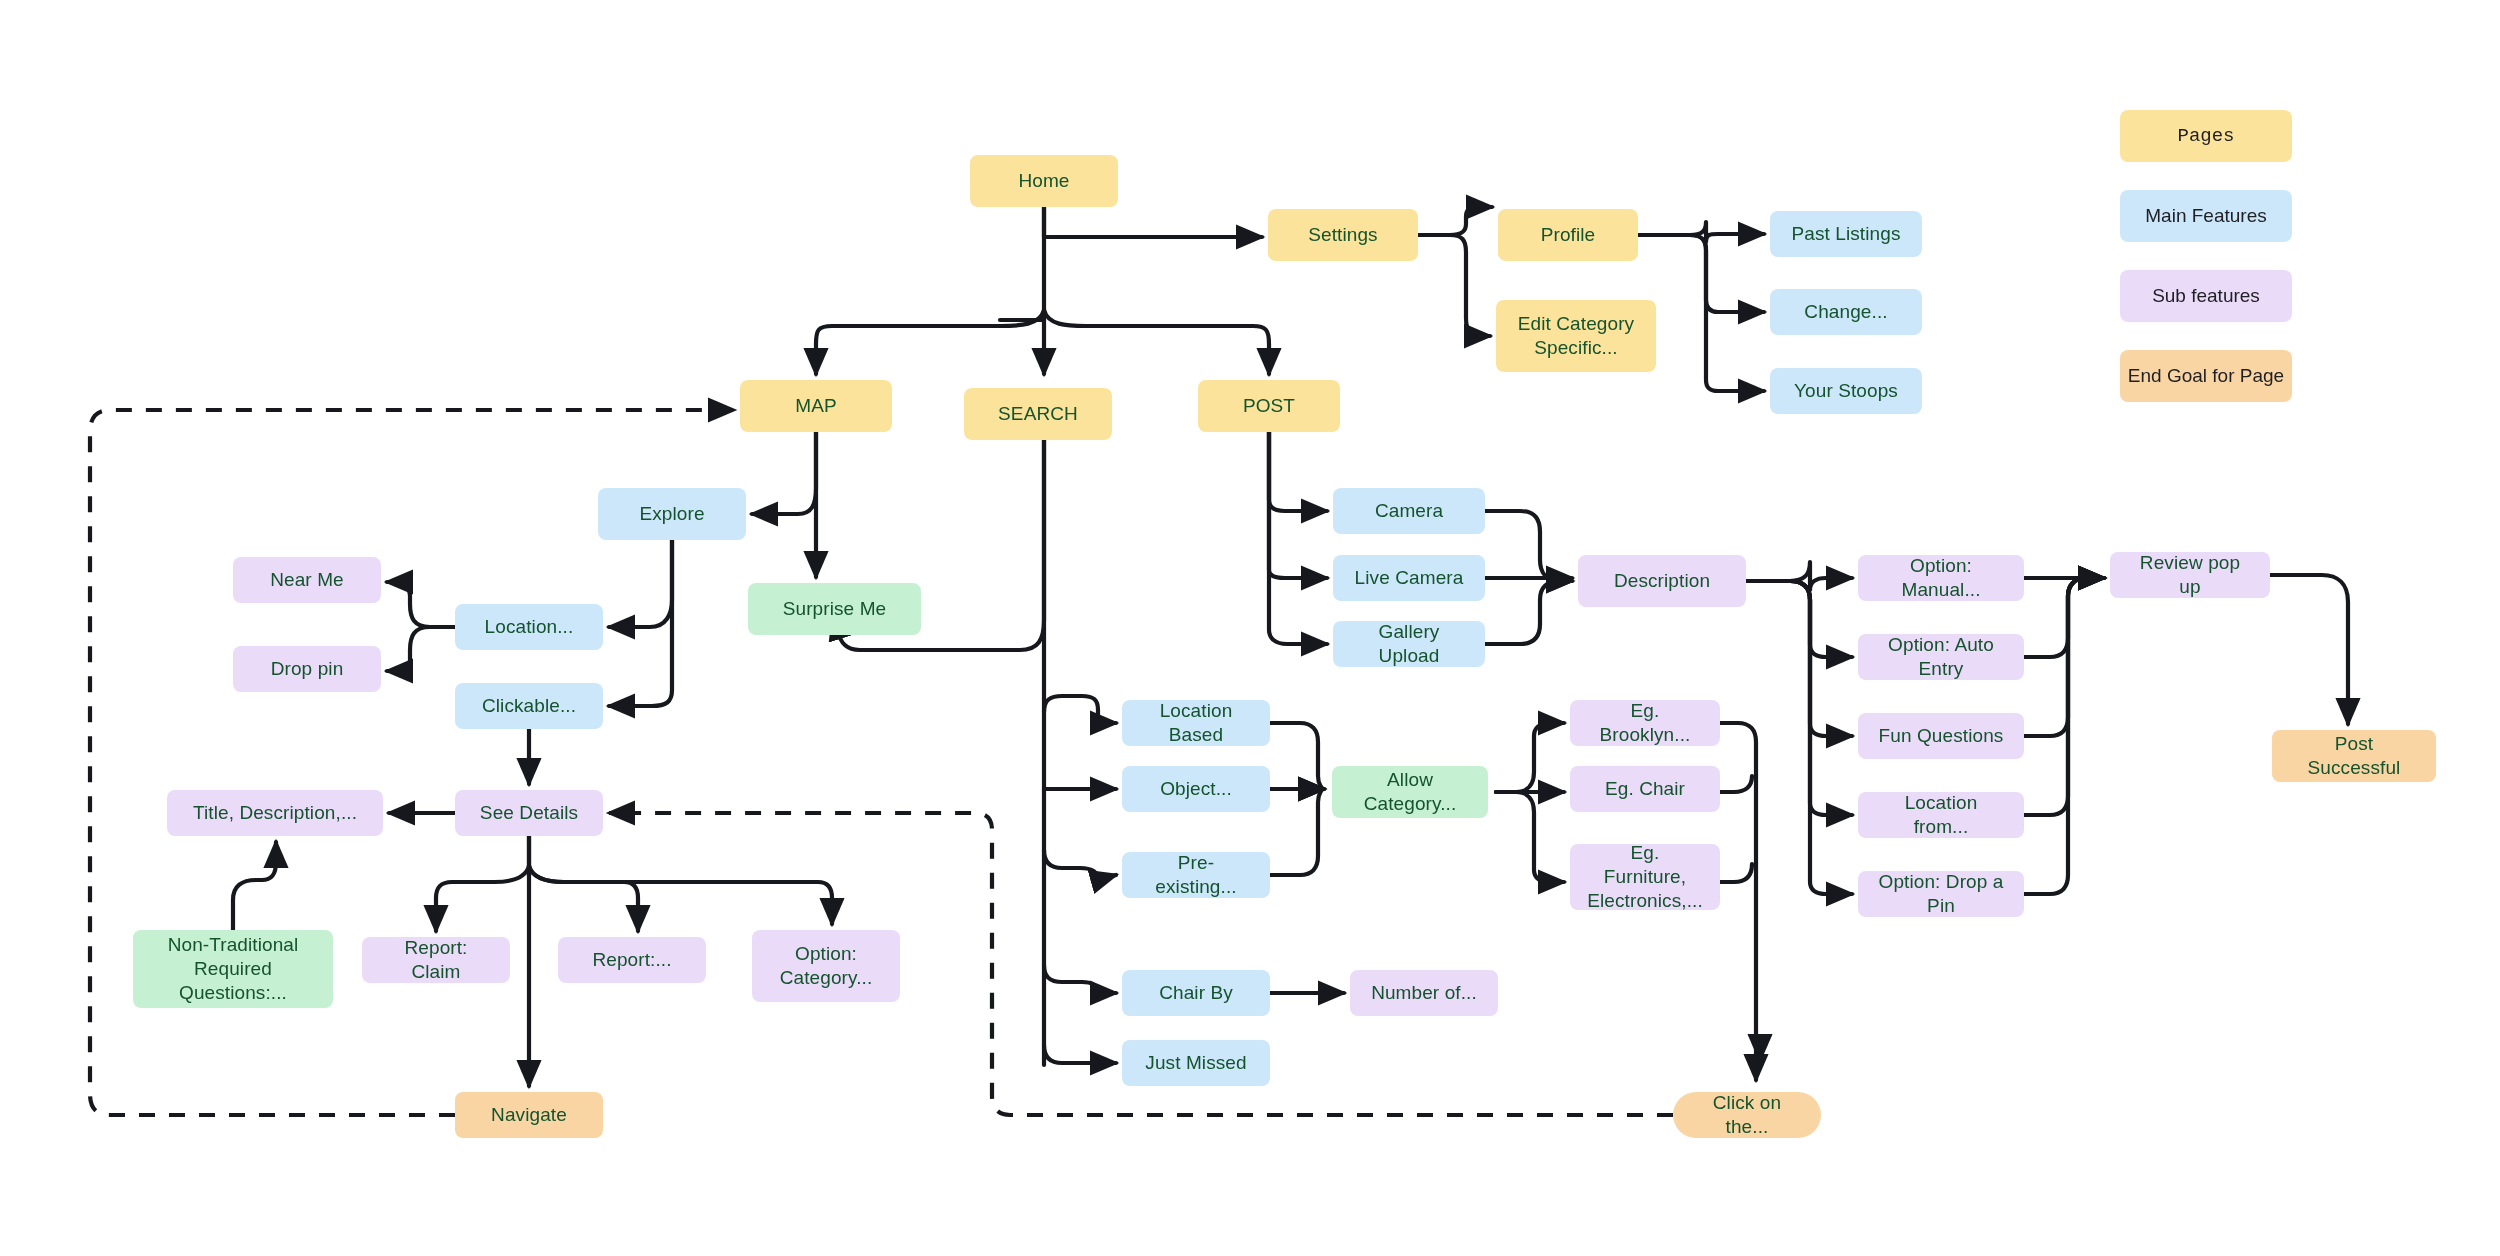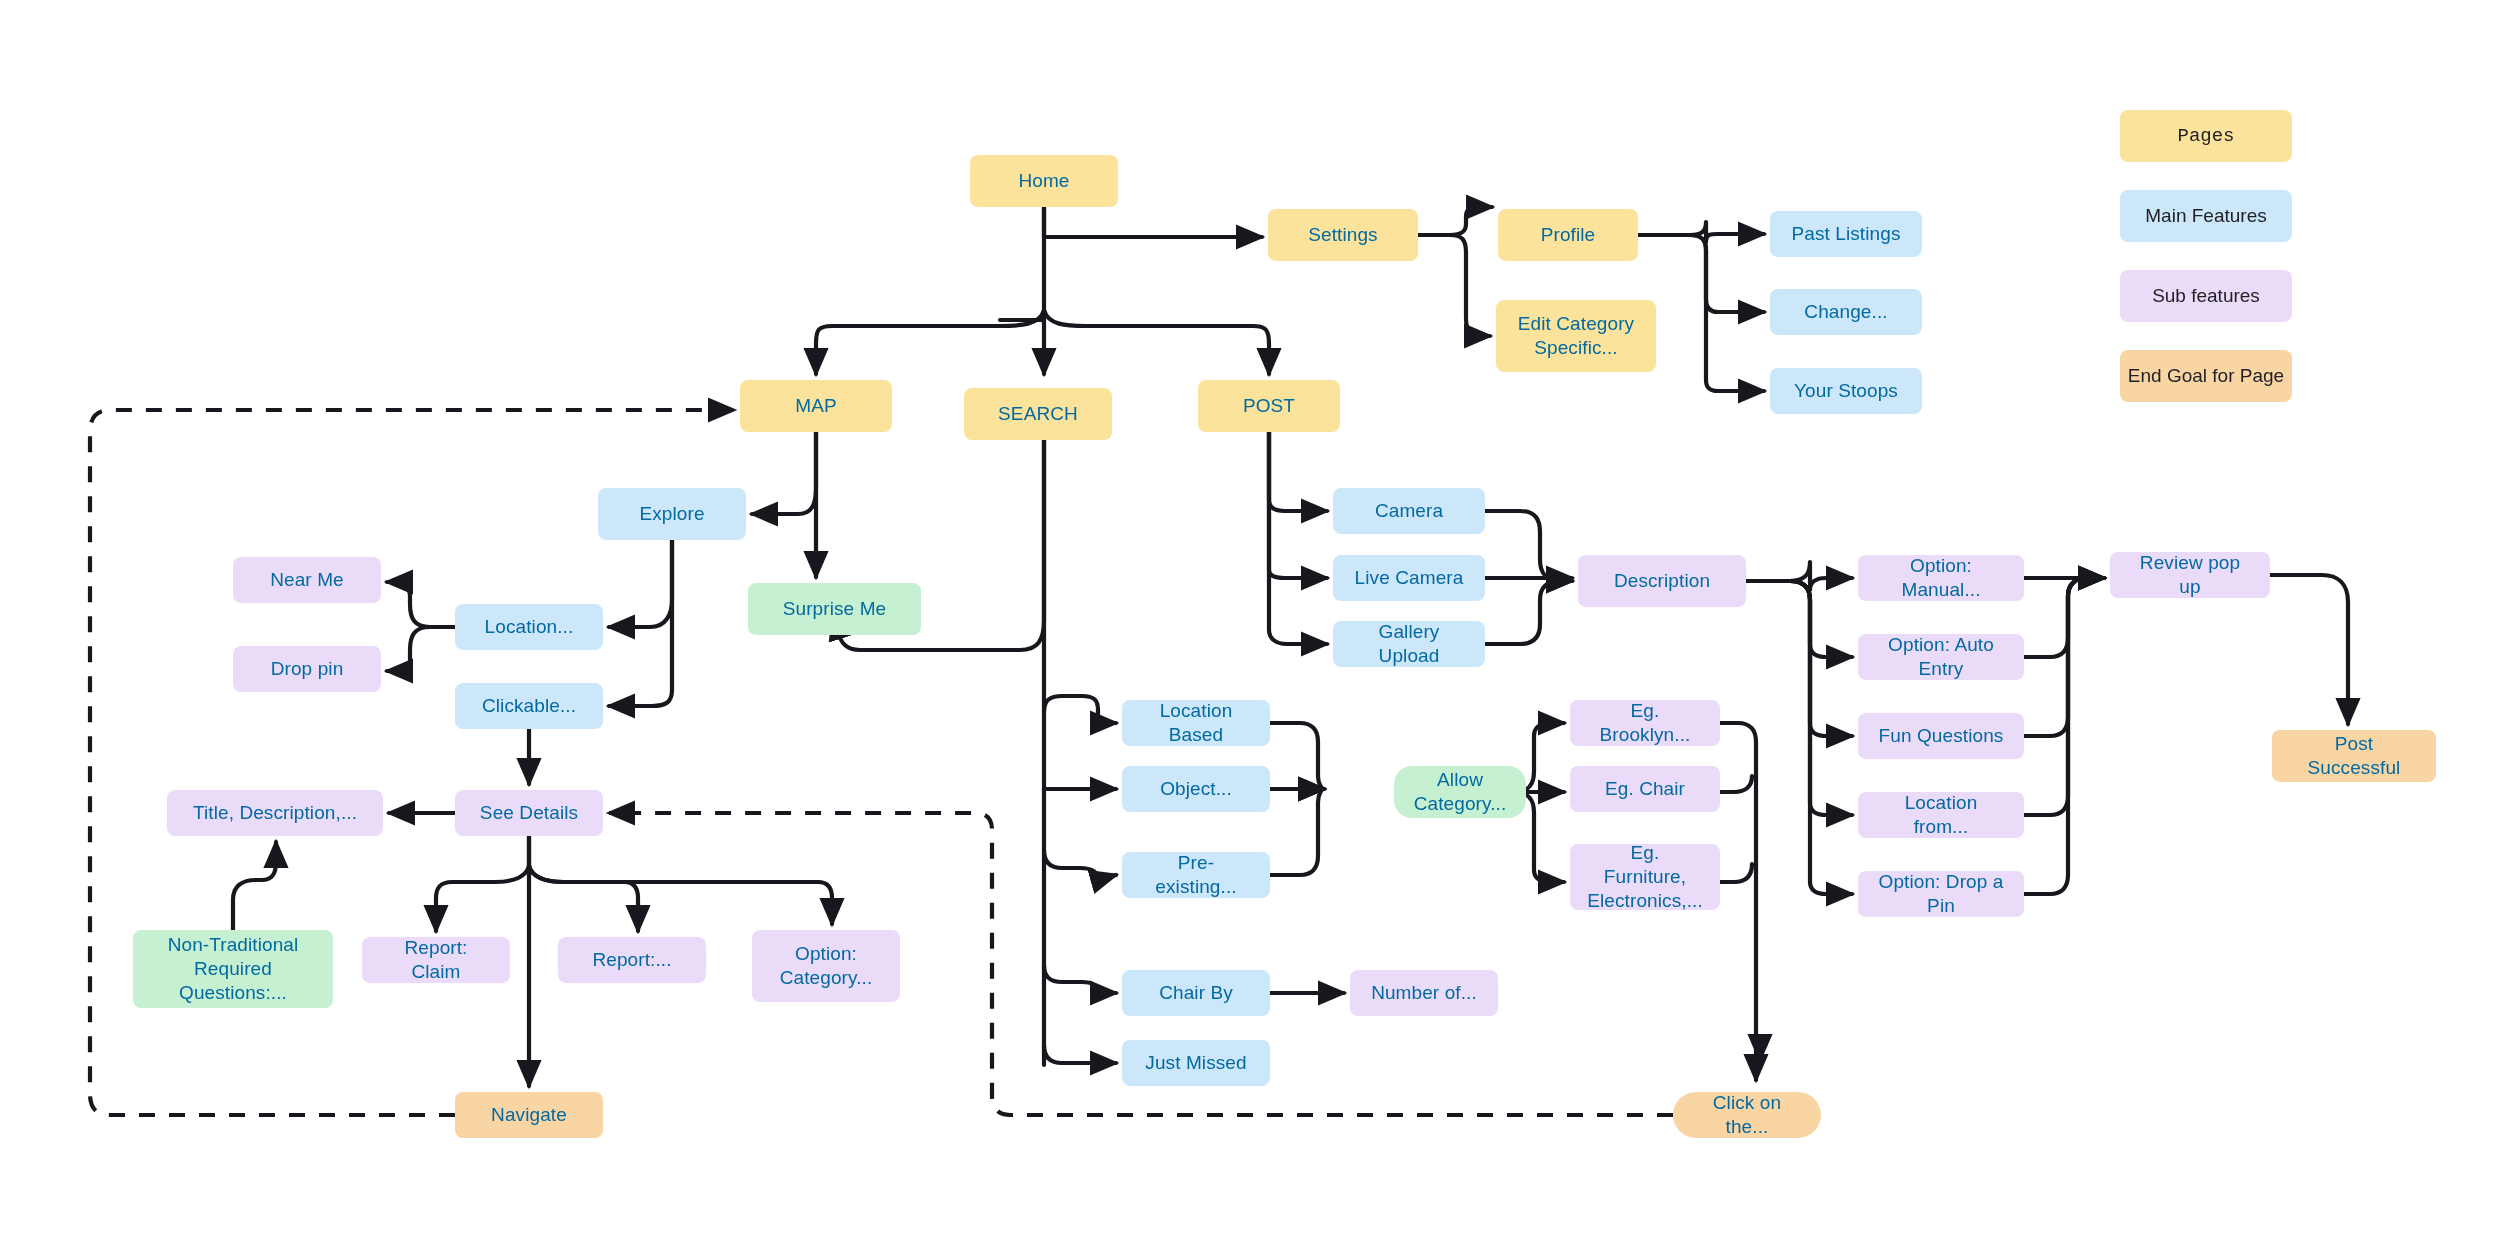--- a/index.html
+++ b/index.html
@@ -4,21 +4,21 @@
 <style>
   html,body{margin:0;padding:0;background:#ffffff;}
   body{width:2500px;height:1256px;font-family:"Liberation Sans",sans-serif;}
   #stage{position:relative;width:2500px;height:1256px;overflow:hidden;background:#fff;}
   svg#wires{position:absolute;left:0;top:0;width:2500px;height:1256px;pointer-events:none;}
   .node{
     position:absolute;
     display:flex;align-items:center;justify-content:center;
     text-align:center;
     border-radius:8px;
-    color:#0369a1;
+    color:#14532d;
     font-size:19px;
     line-height:1.28;
     padding:2px 20px;
     box-sizing:border-box;
     letter-spacing:.1px;
   }
   .c-page   { background:#FCE39B; }
   .c-main   { background:#CCE7FA; }
   .c-sub    { background:#EADCF9; }
   .c-goal   { background:#FAD5A4; }
@@ -254,21 +254,21 @@
       </div>
       <div class="node c-main" style="left: 1122px; top: 700px; width: 148px; height: 46px;">
         <span>Location Based</span>
       </div>
       <div class="node c-main" style="left: 1122px; top: 766px; width: 148px; height: 46px;">
         <span>Object...</span>
       </div>
       <div class="node c-main" style="left: 1122px; top: 852px; width: 148px; height: 46px;">
         <span>Pre-existing...</span>
       </div>
-      <div class="node c-green" style="left: 1394px; top: 766px; width: 132px; height: 52px; border-radius: 18px;">
+      <div class="node c-green" style="left: 1332px; top: 766px; width: 156px; height: 52px;">
         <span>Allow Category...</span>
       </div>
       <div class="node c-sub" style="left: 1570px; top: 700px; width: 150px; height: 46px;">
         <span>Eg. Brooklyn...</span>
       </div>
       <div class="node c-sub" style="left: 1570px; top: 766px; width: 150px; height: 46px;">
         <span>Eg. Chair</span>
       </div>
       <div class="node c-sub" style="left: 1570px; top: 844px; width: 150px; height: 66px;">
         <span>Eg. Furniture, Electronics,...</span>

